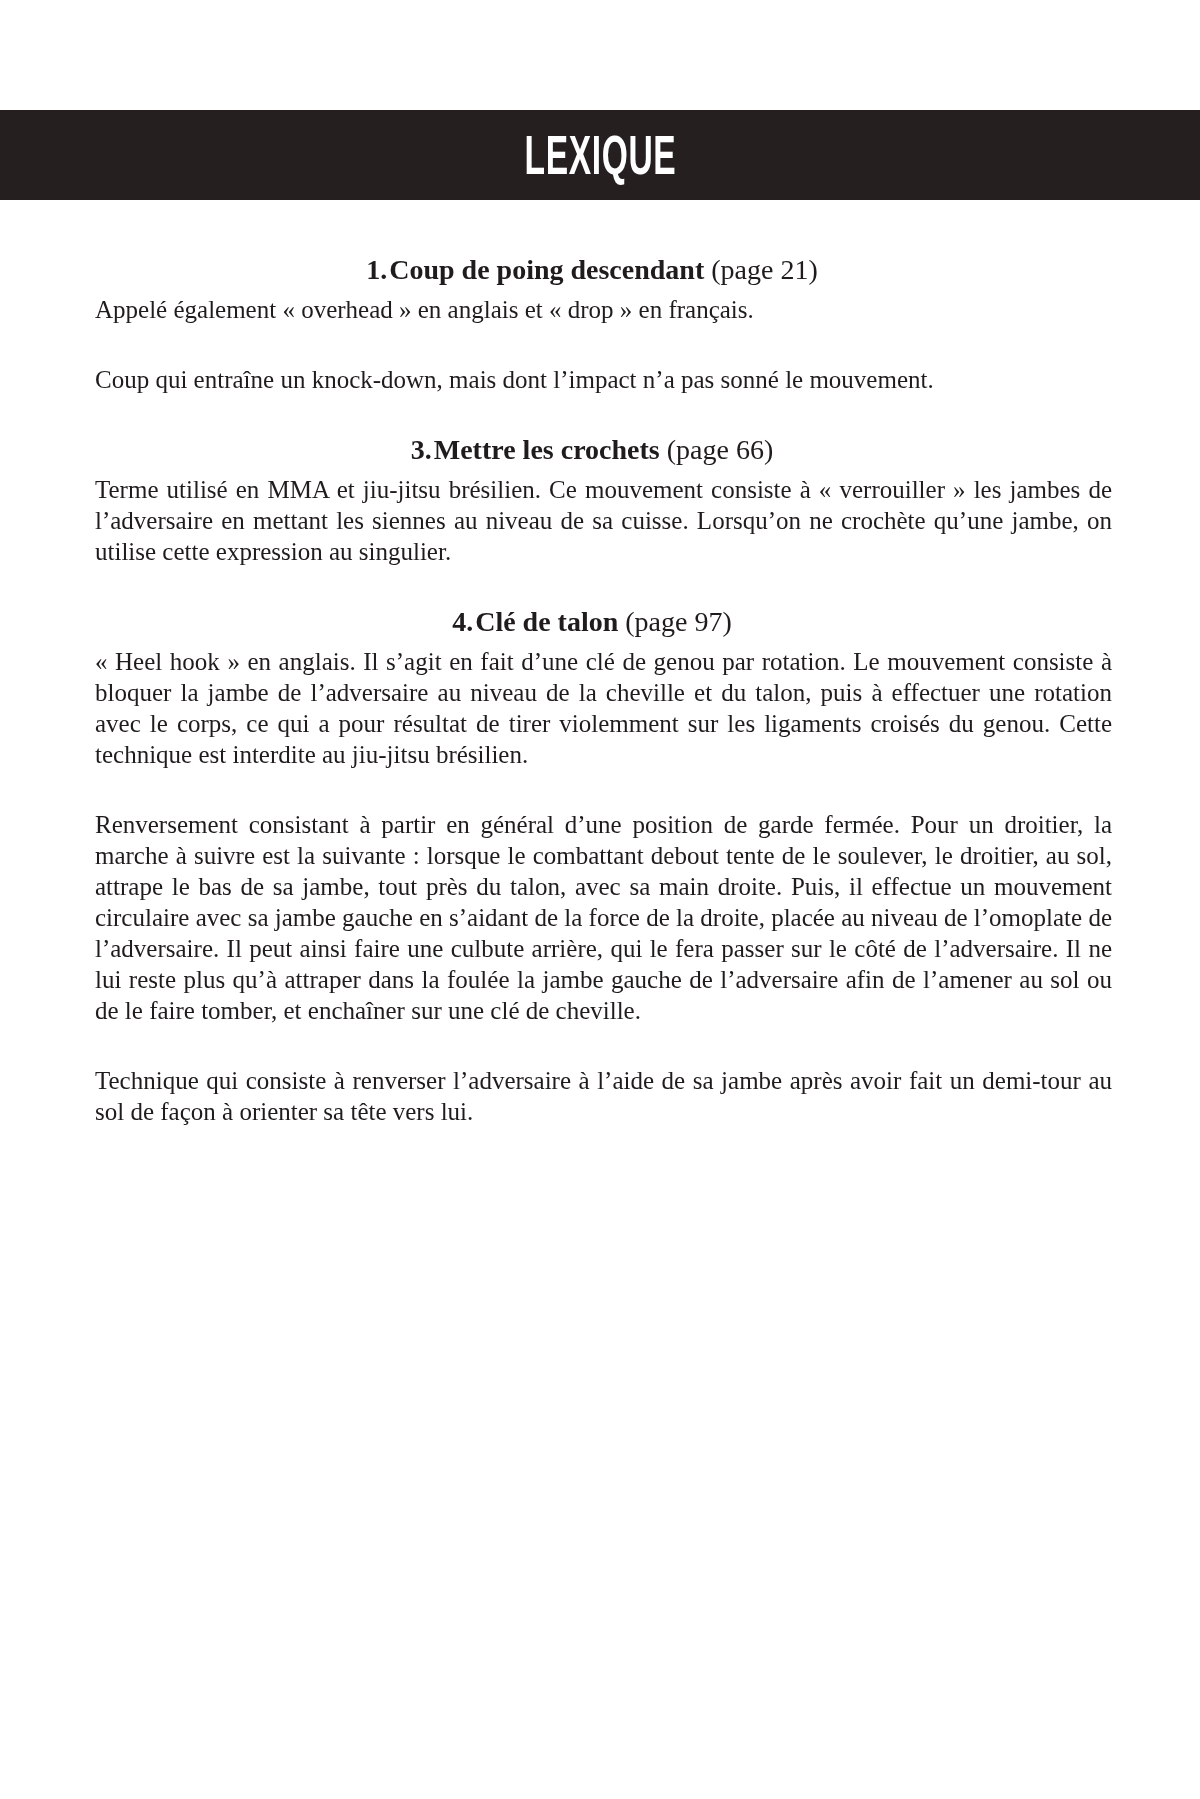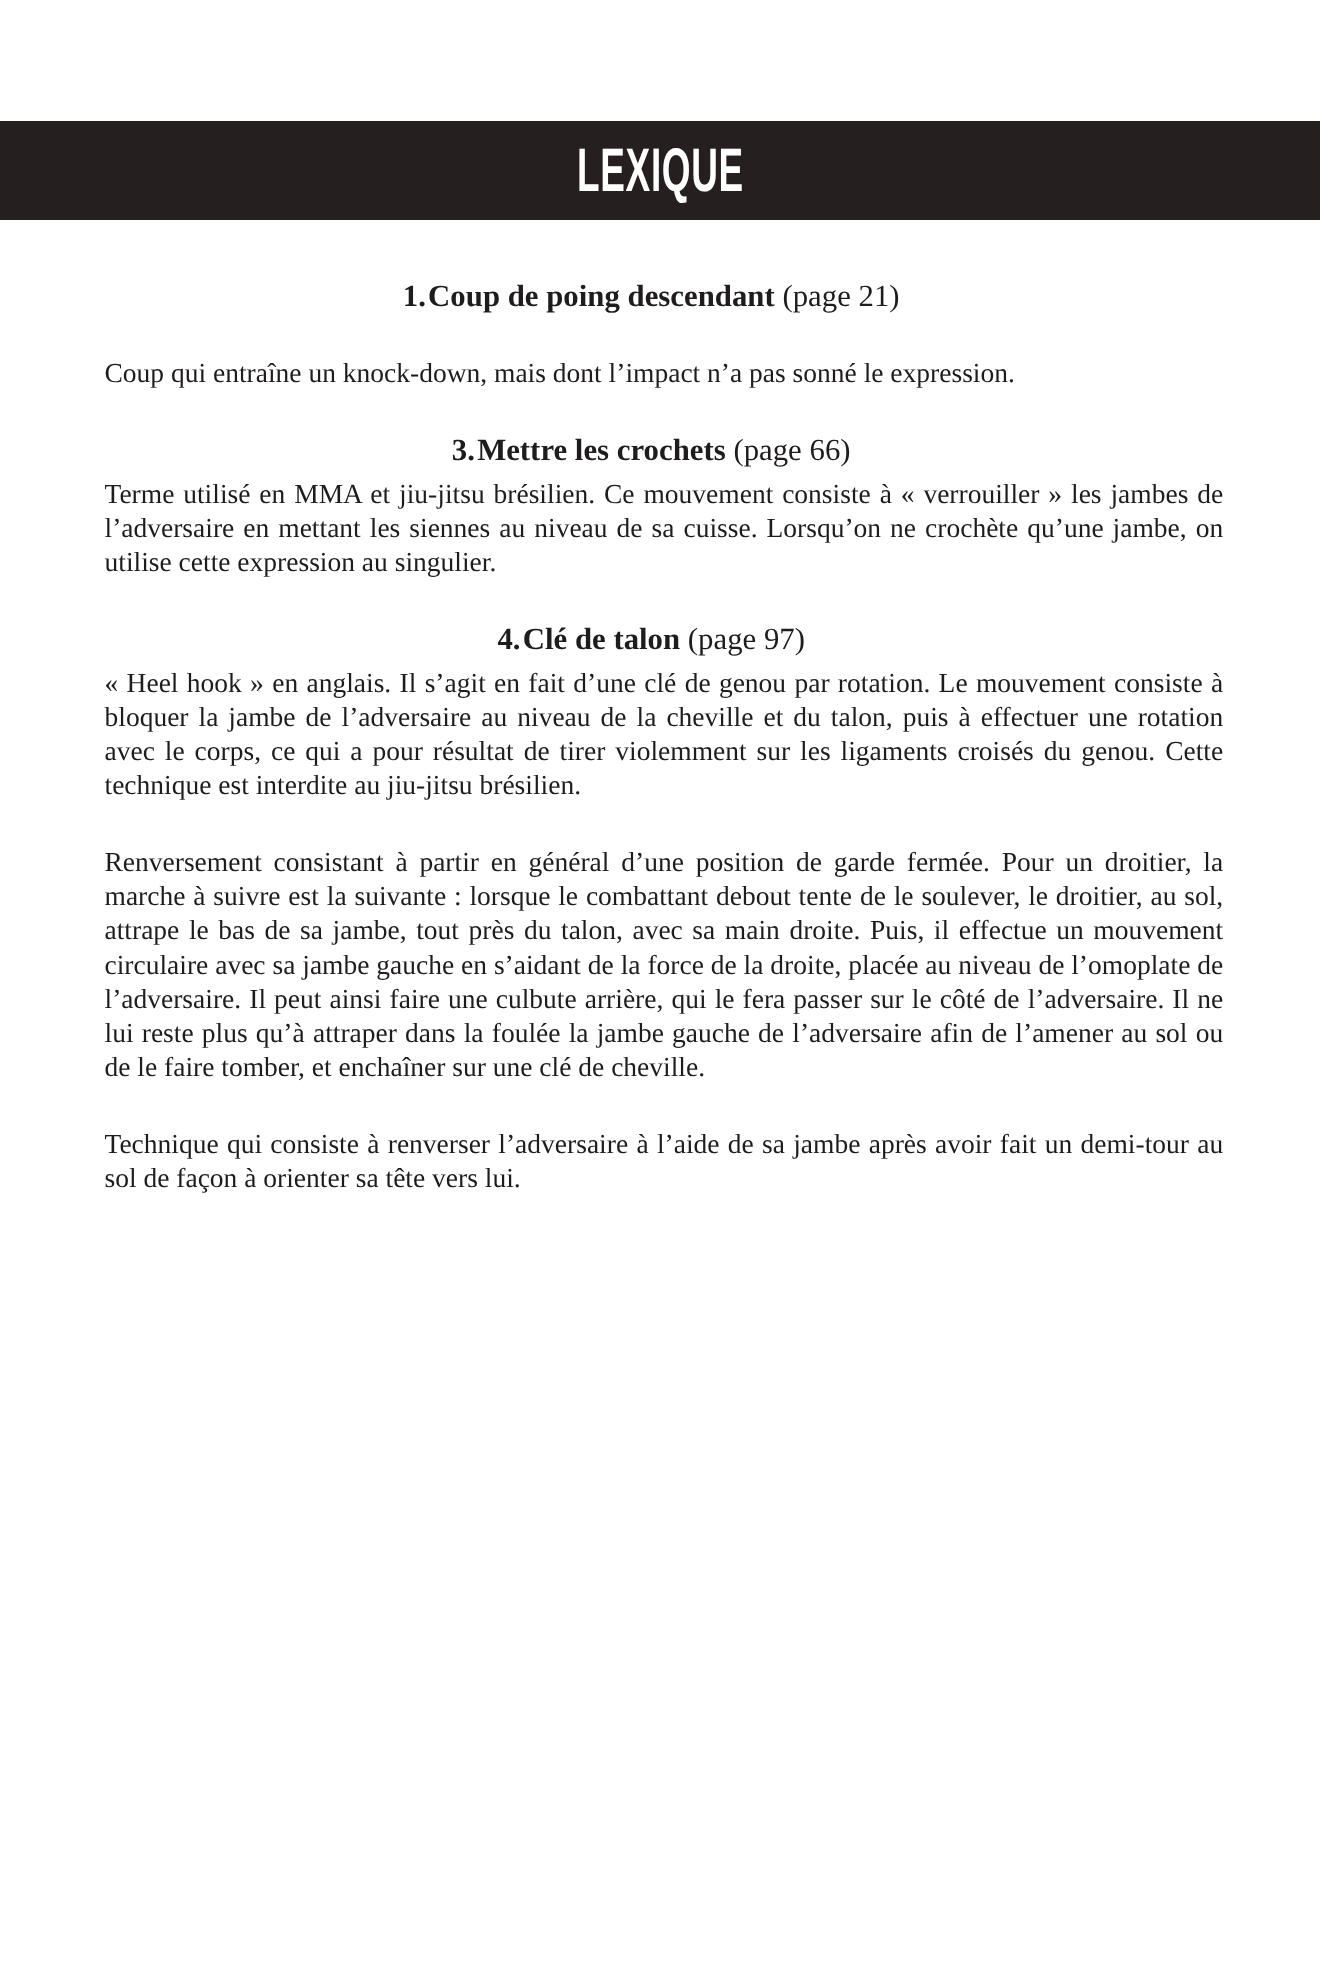--- a/index.html
+++ b/index.html
@@ -76,24 +76,25 @@
   <header class="title-bar" style="background: rgb(37, 31, 32);">
     <h1 class="page-title" style="color: rgb(255, 255, 255);">LEXIQUE</h1>
   </header>
 
   <main class="content">
   <section class="entry">
     <h2 class="entry-heading">
       <span class="entry-number">1.</span><span class="entry-term">Coup de poing descendant</span>
       <span class="entry-pageref">(page 21)</span>
     </h2>
+    <p class="entry-definition">Appelé également « overhead » en anglais et « drop » en français.</p>
   </section>
 
   <section class="entry">
-    <p class="entry-definition">Coup qui entraîne un knock-down, mais dont l’impact n’a pas sonné le expression.</p>
+    <p class="entry-definition">Coup qui entraîne un knock-down, mais dont l’impact n’a pas sonné le mouvement.</p>
   </section>
 
   <section class="entry">
     <h2 class="entry-heading">
       <span class="entry-number">3.</span><span class="entry-term">Mettre les crochets</span>
       <span class="entry-pageref">(page 66)</span>
     </h2>
     <p class="entry-definition">Terme utilisé en MMA et jiu-jitsu brésilien. Ce mouvement consiste à « verrouiller » les jambes de l’adversaire en mettant les siennes au niveau de sa cuisse. Lorsqu’on ne crochète qu’une jambe, on utilise cette expression au singulier.</p>
   </section>
 

